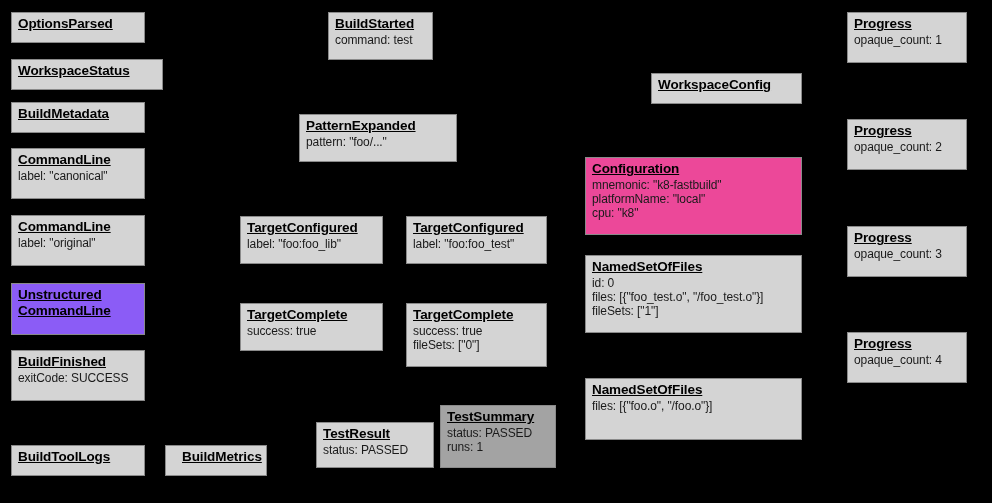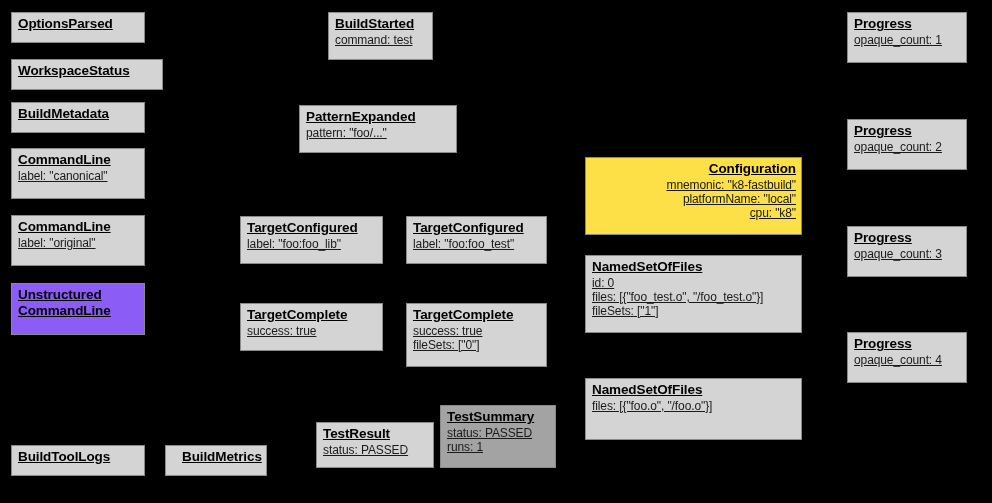--- a/index.html
+++ b/index.html
@@ -38,21 +38,20 @@
   }
   .node-fields {
     margin-top: 1px;
   }
   .node-field {
     font-size: 12px;
     color: #1a1a1a;
     line-height: 14px;
     white-space: pre;
     letter-spacing: -0.1px;
-    text-decoration: underline;
   }
 </style>
 </head>
 <body>
 
 <div id="canvas" style="background: rgb(0, 0, 0);">
     <div class="node" style="left: 11px; top: 12px; width: 134px; height: 31px; background: rgb(212, 212, 212); border-color: rgb(138, 138, 138);">
       <div class="node-title">OptionsParsed</div>
     </div>
     <div class="node" style="left: 11px; top: 102px; width: 134px; height: 31px; background: rgb(212, 212, 212); border-color: rgb(138, 138, 138);">
@@ -70,33 +69,39 @@
     <div class="node" style="left: 11px; top: 215px; width: 134px; height: 51px; background: rgb(212, 212, 212); border-color: rgb(138, 138, 138);">
       <div class="node-title">CommandLine</div>
       <div class="node-fields">
         <div class="node-field">label: "original"</div>
       </div>
     </div>
     <div class="node" style="left: 11px; top: 283px; width: 134px; height: 52px; background: #8b5cf6; border-color: rgb(138, 138, 138);">
       <div class="node-title">Unstructured
 CommandLine</div>
     </div>
+    <div class="node" style="left: 11px; top: 350px; width: 134px; height: 51px; background: rgb(212, 212, 212); border-color: rgb(138, 138, 138);">
+      <div class="node-title">BuildFinished</div>
+      <div class="node-fields">
+        <div class="node-field">exitCode: SUCCESS</div>
+      </div>
+    </div>
     <div class="node" style="left: 11px; top: 445px; width: 134px; height: 31px; background: rgb(212, 212, 212); border-color: rgb(138, 138, 138);">
       <div class="node-title">BuildToolLogs</div>
     </div>
     <div class="node" style="left: 165px; top: 445px; width: 102px; height: 31px; background: rgb(212, 212, 212); border-color: rgb(138, 138, 138); padding-left: 16px;">
       <div class="node-title">BuildMetrics</div>
     </div>
     <div class="node" style="left: 300px; top: 12px; width: 105px; height: 48px; background: rgb(212, 212, 212); border-color: rgb(138, 138, 138); margin-left: 28px;">
       <div class="node-title">BuildStarted</div>
       <div class="node-fields">
         <div class="node-field">command: test</div>
       </div>
     </div>
-    <div class="node" style="left: 299px; top: 105px; width: 158px; height: 48px; background: rgb(212, 212, 212); border-color: rgb(138, 138, 138);">
+    <div class="node" style="left: 299px; top: 114px; width: 158px; height: 48px; background: rgb(212, 212, 212); border-color: rgb(138, 138, 138);">
       <div class="node-title">PatternExpanded</div>
       <div class="node-fields">
         <div class="node-field">pattern: "foo/..."</div>
       </div>
     </div>
     <div class="node" style="left: 240px; top: 216px; width: 143px; height: 48px; background: rgb(212, 212, 212); border-color: rgb(138, 138, 138);">
       <div class="node-title">TargetConfigured</div>
       <div class="node-fields">
         <div class="node-field">label: "foo:foo_lib"</div>
       </div>
@@ -126,21 +131,24 @@
         <div class="node-field">status: PASSED</div>
       </div>
     </div>
     <div class="node" style="left: 440px; top: 405px; width: 116px; height: 63px; background: #a3a3a3; border-color: rgb(138, 138, 138);">
       <div class="node-title">TestSummary</div>
       <div class="node-fields">
         <div class="node-field">status: PASSED</div>
         <div class="node-field">runs: 1</div>
       </div>
     </div>
-    <div class="node" style="left: 585px; top: 157px; width: 217px; height: 78px; background: #fde047; border-color: rgb(138, 138, 138); text-align: right;">
+    <div class="node" style="left: 651px; top: 73px; width: 151px; height: 31px; background: rgb(212, 212, 212); border-color: rgb(138, 138, 138);">
+      <div class="node-title">WorkspaceConfig</div>
+    </div>
+    <div class="node" style="left: 585px; top: 157px; width: 217px; height: 78px; background: #ec4899; border-color: rgb(138, 138, 138);">
       <div class="node-title">Configuration</div>
       <div class="node-fields">
         <div class="node-field">mnemonic: "k8-fastbuild"</div>
         <div class="node-field">platformName: "local"</div>
         <div class="node-field">cpu: "k8"</div>
       </div>
     </div>
     <div class="node" style="left: 585px; top: 255px; width: 217px; height: 78px; background: rgb(212, 212, 212); border-color: rgb(138, 138, 138);">
       <div class="node-title">NamedSetOfFiles</div>
       <div class="node-fields">

